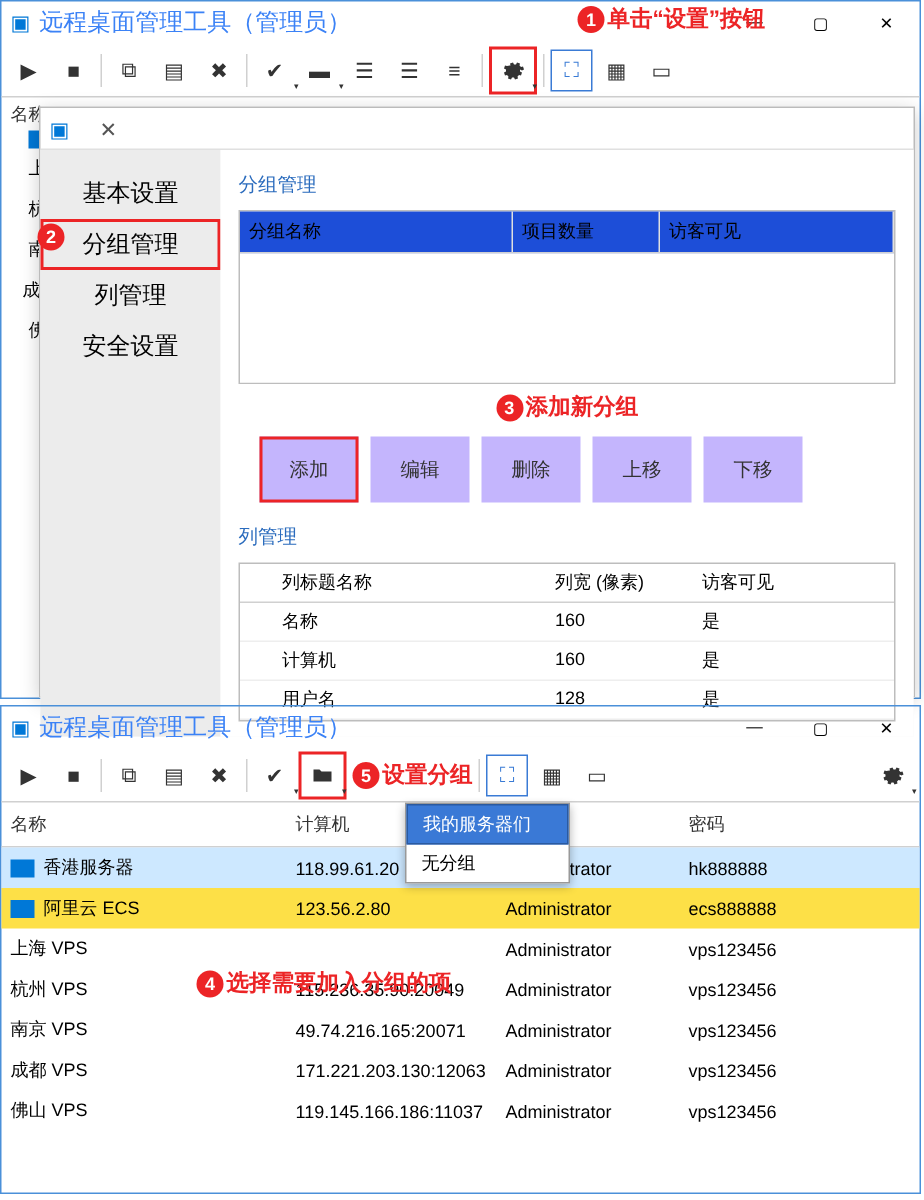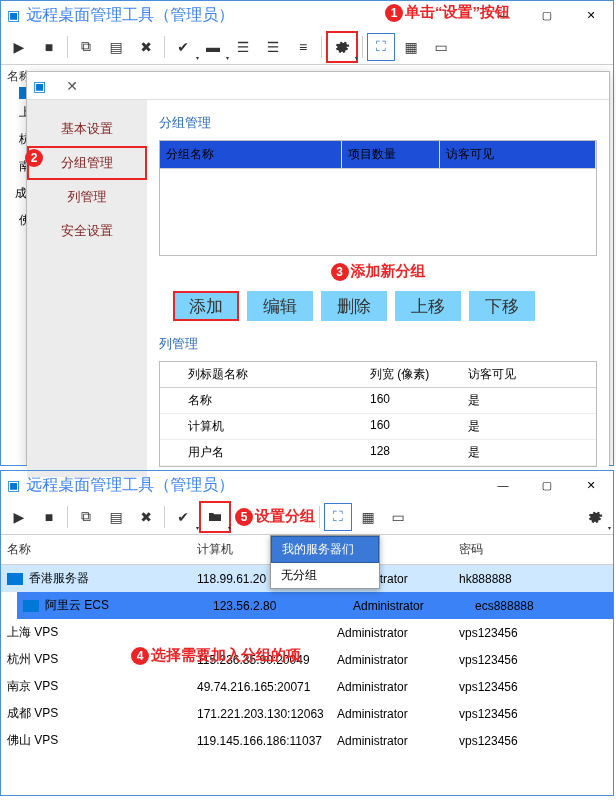--- a/index.html
+++ b/index.html
@@ -20,42 +20,42 @@
   .num-badge { display:inline-flex; align-items:center; justify-content:center; width:18px; height:18px; border-radius:50%; background:#ec2426; color:#fff; font-size:12px; font-weight:bold;}
   .body-area { position: relative; height: 400px; }
   .main-head { font-size:12px; padding: 3px 6px; color:#333; }
   .dialog { position:absolute; left:25px; top:6px; width:584px; height:394px; border:1px solid #bbb; background:#fff; box-shadow: 0 3px 12px rgba(0,0,0,0.2); display:flex; flex-direction:column;}
   .dlg-title { display:flex; align-items:center; height:28px; border-bottom:1px solid #e0e0e0;}
   .dlg-title .icon { font-size:14px; margin:0 6px; color:#0078d7;}
   .dlg-title .t { flex:1; font-size:12px;}
   .dlg-close { width:40px; height:28px; display:flex; align-items:center; justify-content:center; font-size:14px; color:#555;}
   .dlg-body { flex:1; display:flex; background:#f5f5f5;}
   .nav { width:120px; background:#ececec; padding-top:12px;}
-  .nav-item { height:34px; display:flex; align-items:center; justify-content:center; font-size:13px; color:#7f1d1d;}
+  .nav-item { height:34px; display:flex; align-items:center; justify-content:center; font-size:16px; color:#000000;}
   .content { flex:1; background:#fff; padding: 10px 12px; overflow:hidden; position:relative;}
   .sect { font-size:13px; color:#2a6bbd; margin: 4px 0 8px 0;}
   .grid { border:1px solid #bdbdbd; font-size:12px;}
   .grid-head { display:flex; background:#1d4ed8; border-bottom:1px solid #d0d0d0;}
   .grid-head div { padding:5px 6px; border-right:1px solid #e0e0e0;}
   .grid-body { height:86px; background:#fff;}
   .btn-row { display:flex; gap:8px; margin:10px 14px 0 14px;}
-  .btn { width:66px; height:30px; background:#7dd3fc; display:flex; align-items:center; justify-content:center; font-size:17px; color:#333;}
+  .btn { width:66px; height:44px; background:#c4b5fd; display:flex; align-items:center; justify-content:center; font-size:13px; color:#333;}
   .grid2 { border:1px solid #bdbdbd; font-size:12px; margin-top:8px;}
   .grid2-head { display:flex; border-bottom:1px solid #d0d0d0;}
   .grid2-head div, .grid2-row div { padding:4px 6px; }
   .grid2-row { display:flex; border-bottom:1px solid #eee;}
   .c1{width:182px;margin-left:22px;} .c2{width:98px;} .c3{flex:1;}
   
   .tbl-head { display:flex; font-size:12px; color:#333; border-bottom:1px solid #d0d0d0;}
   .tbl-head div { padding:6px;}
   .tc1{width:190px;} .tc2{width:140px;} .tc3{width:122px;} .tc4{flex:1;}
   .tbl-row { display:flex; font-size:12px; height:27px; align-items:center;}
   .tbl-row div{padding:0 6px;}
   .tbl-row.sel1{ background:#cde8ff; }
-  .tbl-row.sel2{ background:#3b82f6;margin-left:16px; }
+  .tbl-row.sel2{ background:#fde047; }
   .mon-icon { width:16px; height:12px; background:#0078d7; display:inline-block; margin-right:6px; vertical-align:middle;}
   .dd-menu { position:absolute; left:269px; top:64px; width:110px; background:#fff; border:1px solid #999; font-size:12px; box-shadow:0 2px 6px rgba(0,0,0,0.3); z-index:5;}
   .dd-item{padding:4px 10px;}
   .dd-item.sel{background:#3a79d6;color:#fff;border:1px solid #2a5aa0;}
   .overlay-callout { position:absolute; z-index:10; }
   svg.iconv{width:16px;height:16px;}
 </style>
 </head>
 <body>
 

